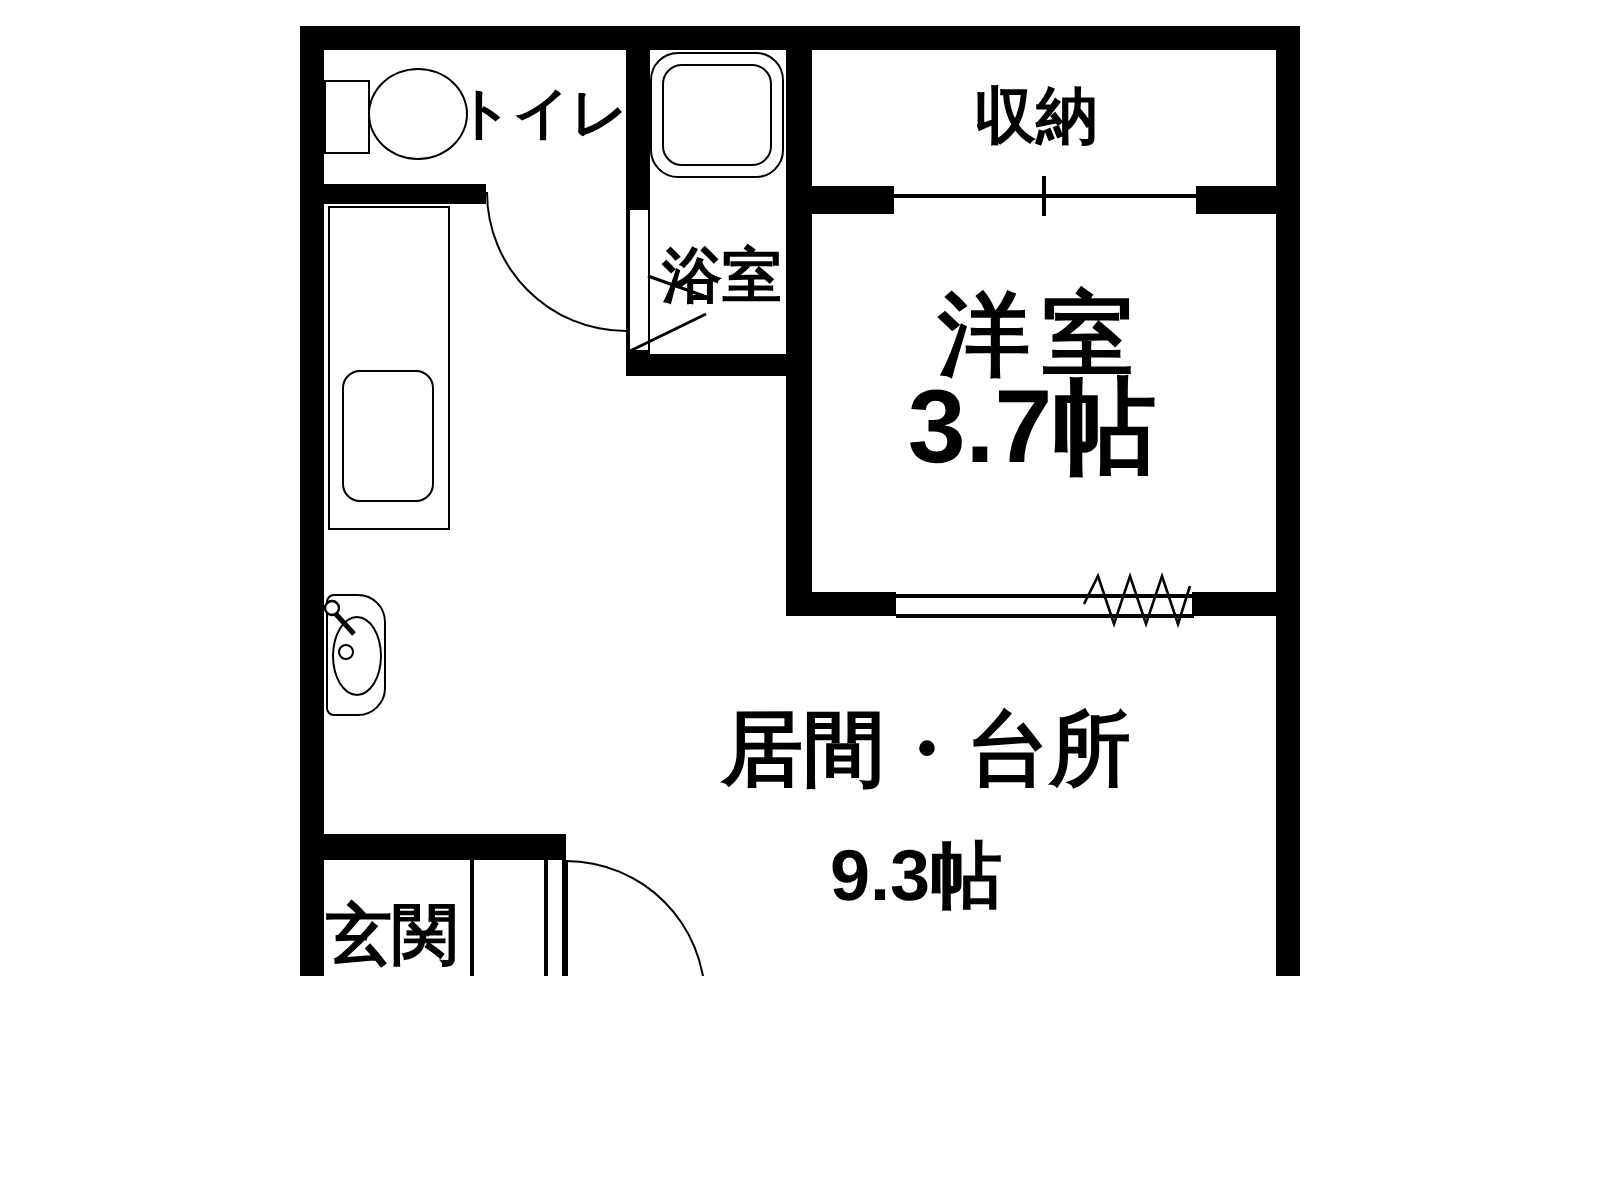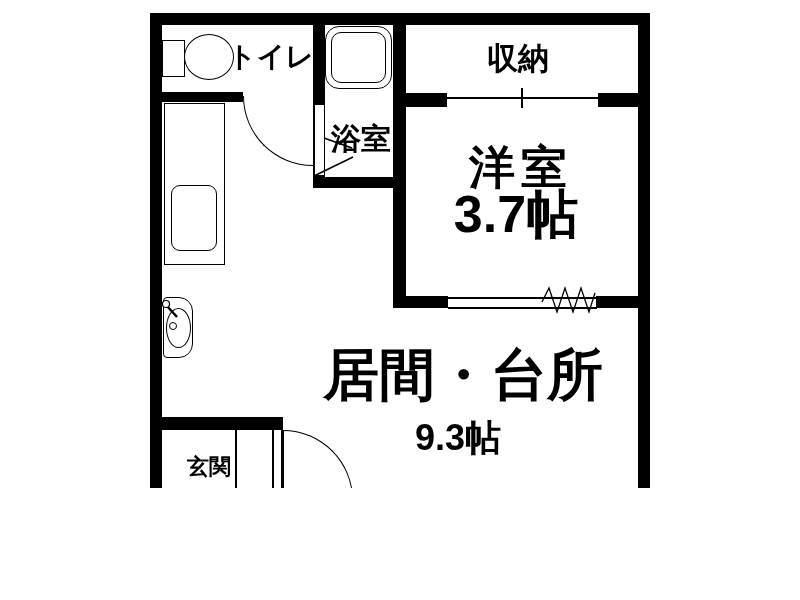--- a/index.html
+++ b/index.html
@@ -83,17 +83,17 @@
     <line x1="167" y1="306" x2="177" y2="317" stroke="#000" stroke-width="2.5"></line>
     <circle cx="166" cy="304" r="3.5" fill="#fff" stroke="#000" stroke-width="1.2"></circle>
     <polyline points="542,302 549,288 557,312 565,288 573,312 581,288 589,312 595,293" fill="none" stroke="#000" stroke-width="1.3"></polyline>
   </svg>
 
   <div class="label" style="left:271px;top:57px;font-size:28px;">トイレ</div>
   <div class="label" style="left:361px;top:139px;font-size:30px;">浴室</div>
   <div class="label" style="left:518px;top:167px;font-size:46px;letter-spacing:6px;padding-left:6px;">洋室</div>
   <div class="label" style="left:518px;top:58px;font-size:31px;">収納</div>
   <div class="label" style="left:516px;top:214px;font-size:52px;">3.7帖</div>
-  <div class="label" style="left:463px;top:375px;font-size:56px;">居間・台所</div>
+  <div class="label" style="left:463px;top:375px;font-size:41px;">居間・台所</div>
   <div class="label" style="left:458px;top:438px;font-size:36px;">9.3帖</div>
-  <div class="label" style="left:209px;top:467px;font-size:22px;">玄関</div>
+  <div class="label" style="left:196px;top:467px;font-size:33px;">玄関</div>
 
 </div>
 
 </body></html>

